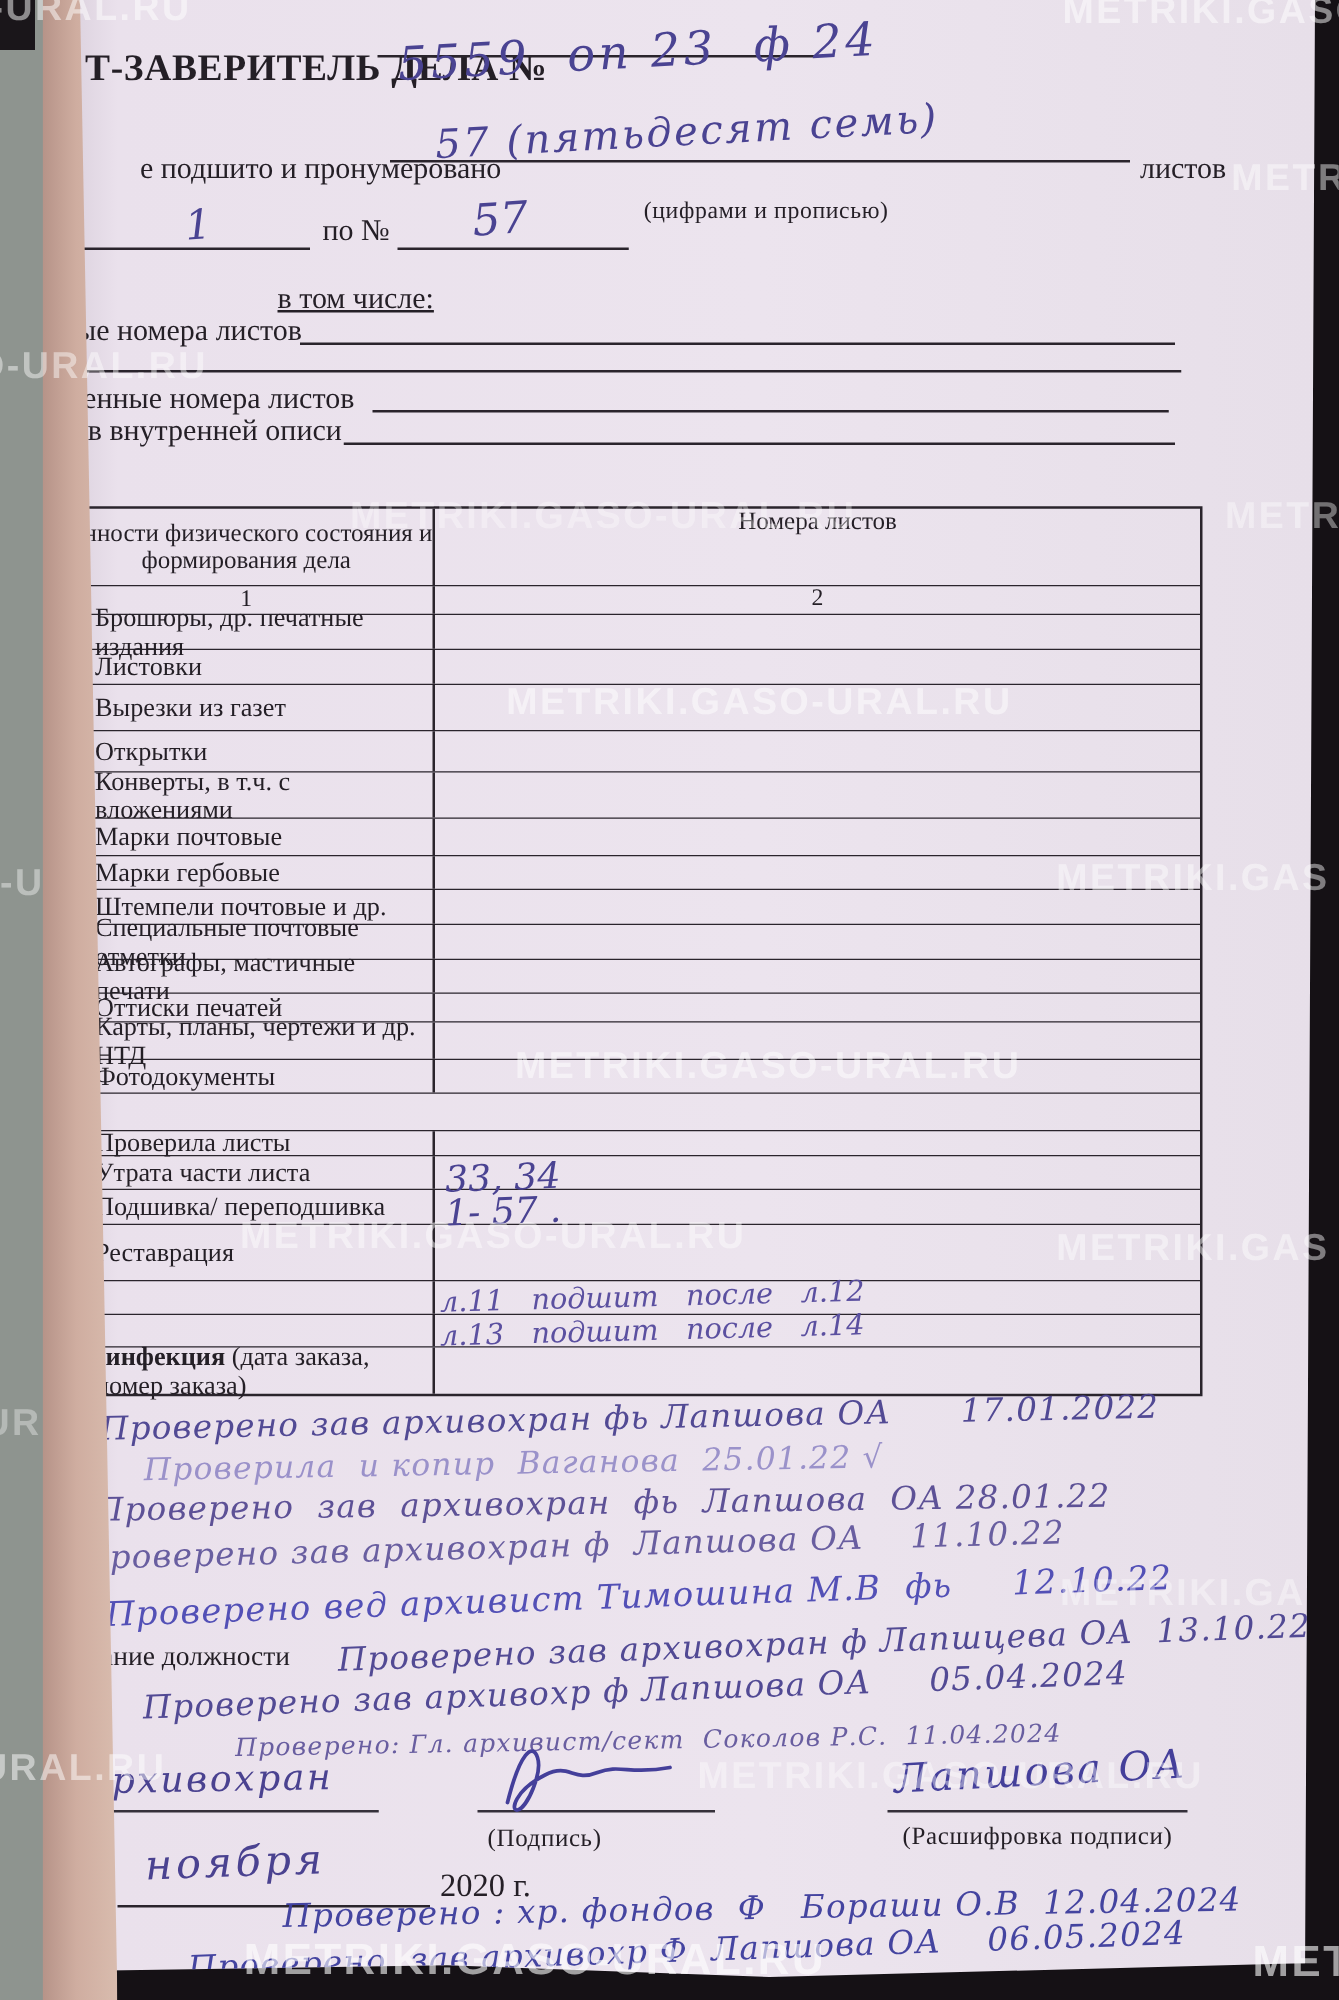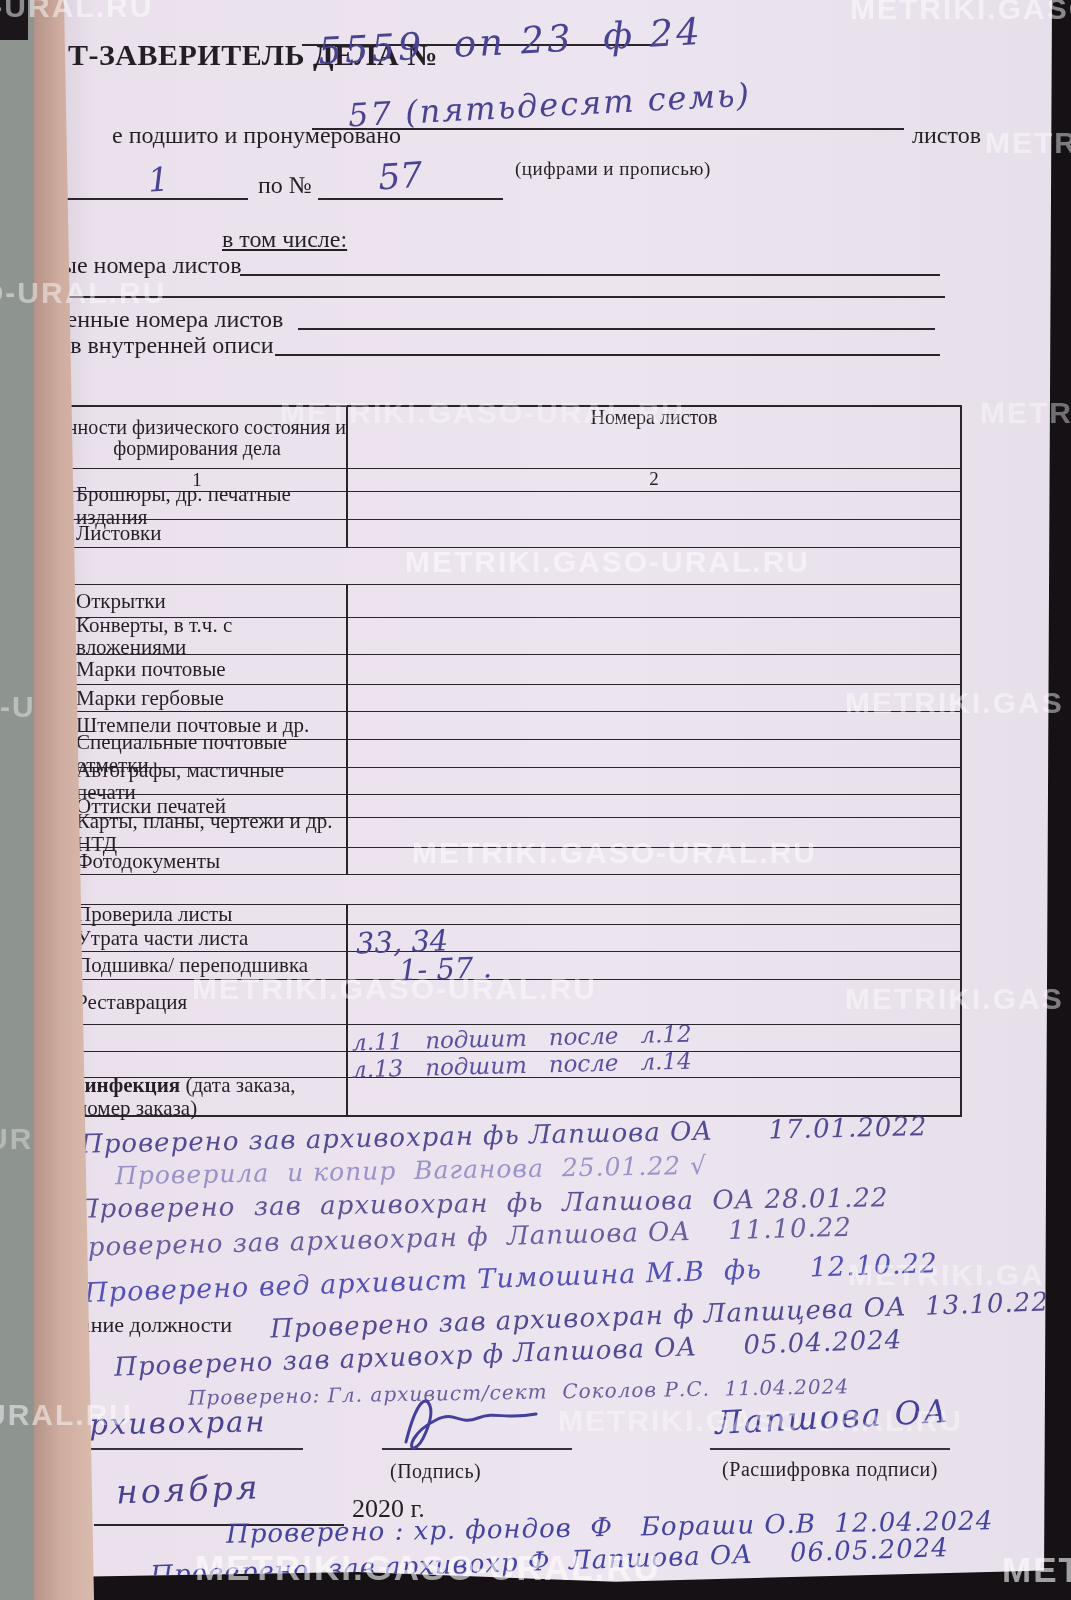--- a/index.html
+++ b/index.html
@@ -101,20 +101,24 @@
           <div class="t-c2"></div>
         </div>
         <div class="t-row" style="height: 28px;">
           <div class="t-c1">
             <span class="t-num">.</span>
             <span class="t-lab">Листовки</span>
           </div>
           <div class="t-c2"></div>
         </div>
         <div class="t-row" style="height: 37px;">
+          <div class="t-c1">
+            <span class="t-num">.</span>
+            <span class="t-lab">Вырезки из газет</span>
+          </div>
           <div class="t-c2"></div>
         </div>
         <div class="t-row" style="height: 33px;">
           <div class="t-c1">
             <span class="t-num">.</span>
             <span class="t-lab">Открытки</span>
           </div>
           <div class="t-c2"></div>
         </div>
         <div class="t-row" style="height: 37px;">
@@ -192,21 +196,21 @@
         </div>
         <div class="t-row" style="height: 27px;">
           <div class="t-c1">
             <span class="t-num">7.</span>
             <span class="t-lab">Утрата части листа</span>
           </div>
           <div class="t-c2">
             <span class="hw-val" style="font-size: 29px; padding-left: 8px; transform: rotate(-2deg);">33, 34</span>
           </div>
         </div>
-        <div class="t-row" style="height: 28px; gap: 43px;">
+        <div class="t-row" style="height: 28px;">
           <div class="t-c1">
             <span class="t-num">8.</span>
             <span class="t-lab">Подшивка/ переподшивка</span>
           </div>
           <div class="t-c2">
             <span class="hw-val" style="font-size: 29px; padding-left: 8px; transform: rotate(-2deg);">1- 57 .</span>
           </div>
         </div>
         <div class="t-row" style="height: 45px;">
           <div class="t-c1">

